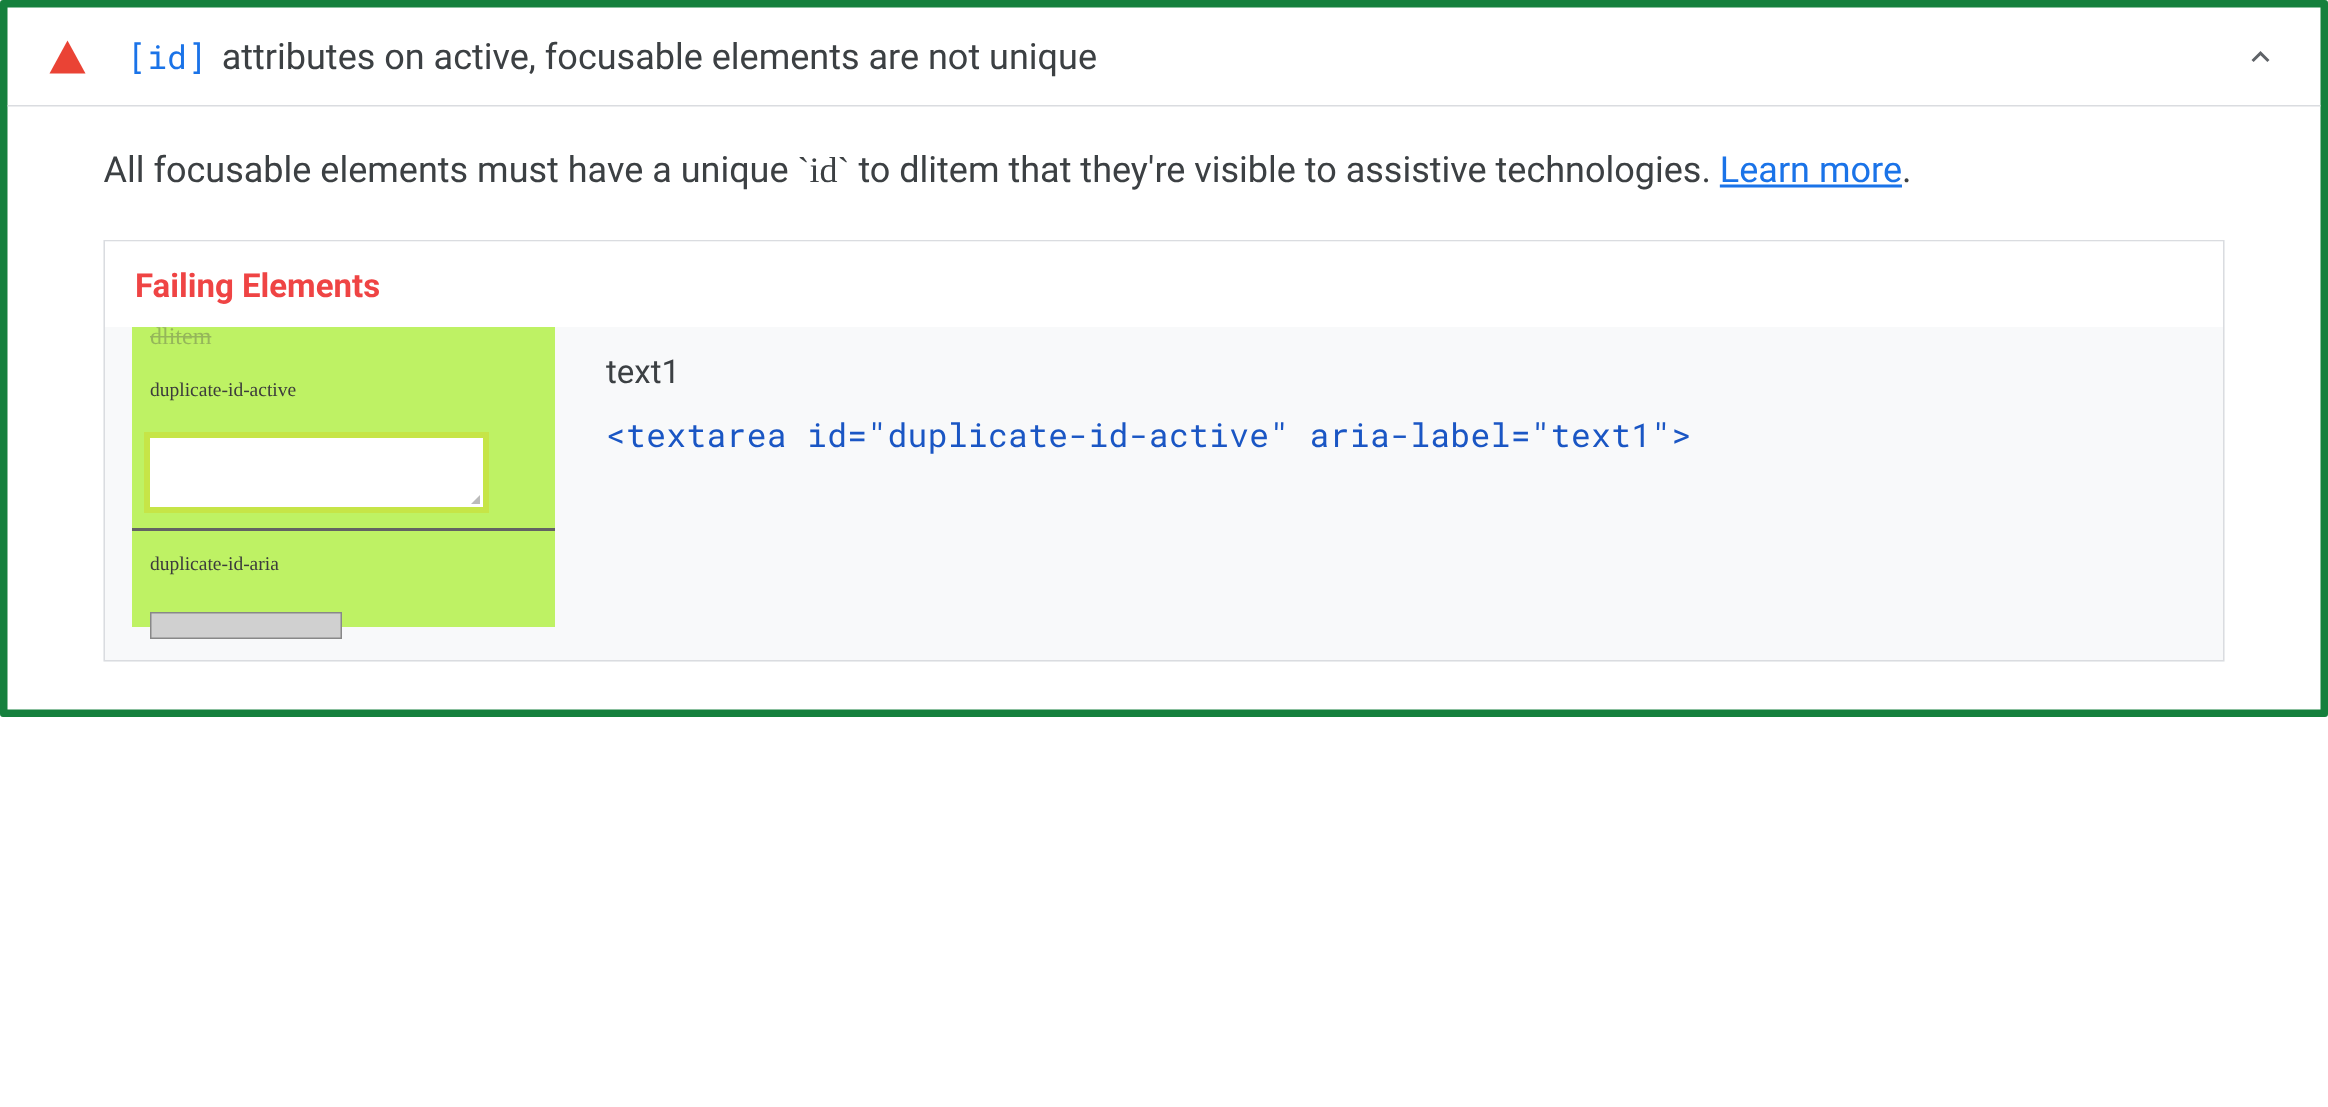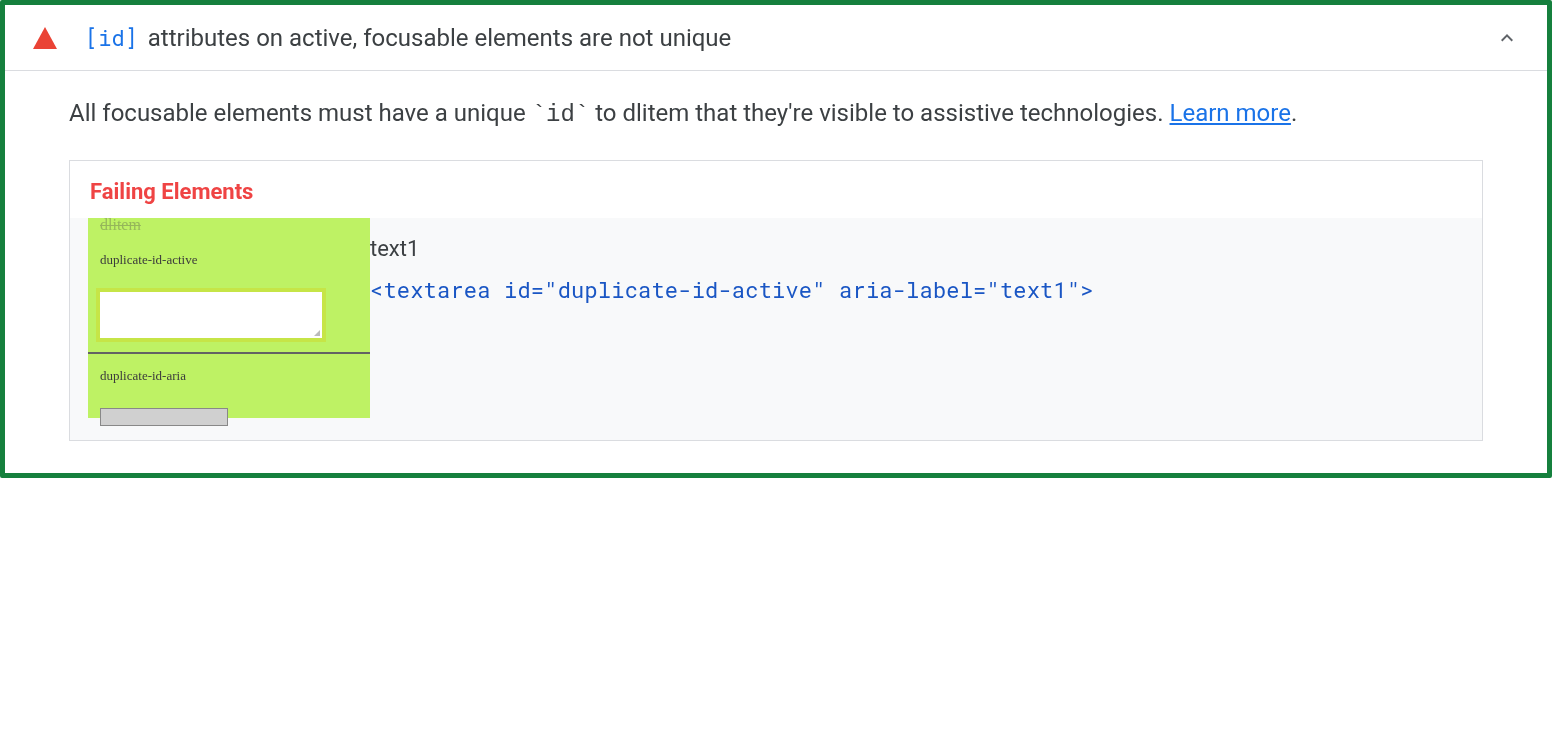--- a/index.html
+++ b/index.html
@@ -61,21 +61,21 @@
     .audit-body {
       padding: 26px 64px 32px 64px;
     }
     .audit-description {
       font-size: 24px;
       color: #3c4043;
       line-height: 1.4;
       margin-bottom: 28px;
     }
     .audit-description code {
-      font-family: Liberation Mono, monospace;
+      font-family: Liberation Serif, serif;
     }
     .learn-more {
       color: #1a73e8;
       text-decoration: underline;
     }
     .failing-panel {
       border: 1px solid #dadce0;
       background: #f8f9fa;
     }
     .failing-header {
@@ -193,20 +193,21 @@
       content: "";
       position: absolute;
       bottom: 2px;
       right: 2px;
       width: 0;
       height: 0;
       border-left: 6px solid transparent;
       border-bottom: 6px solid #bbb;
     }
     .failing-details {
+      padding-left: 34px;
       padding-top: 18px;
     }
     .failing-label {
       font-size: 22px;
       color: #3c4043;
       margin-bottom: 14px;
     }
     .failing-code {
       font-family: "Roboto Mono", Menlo, Consolas, monospace;
       font-size: 22px;

